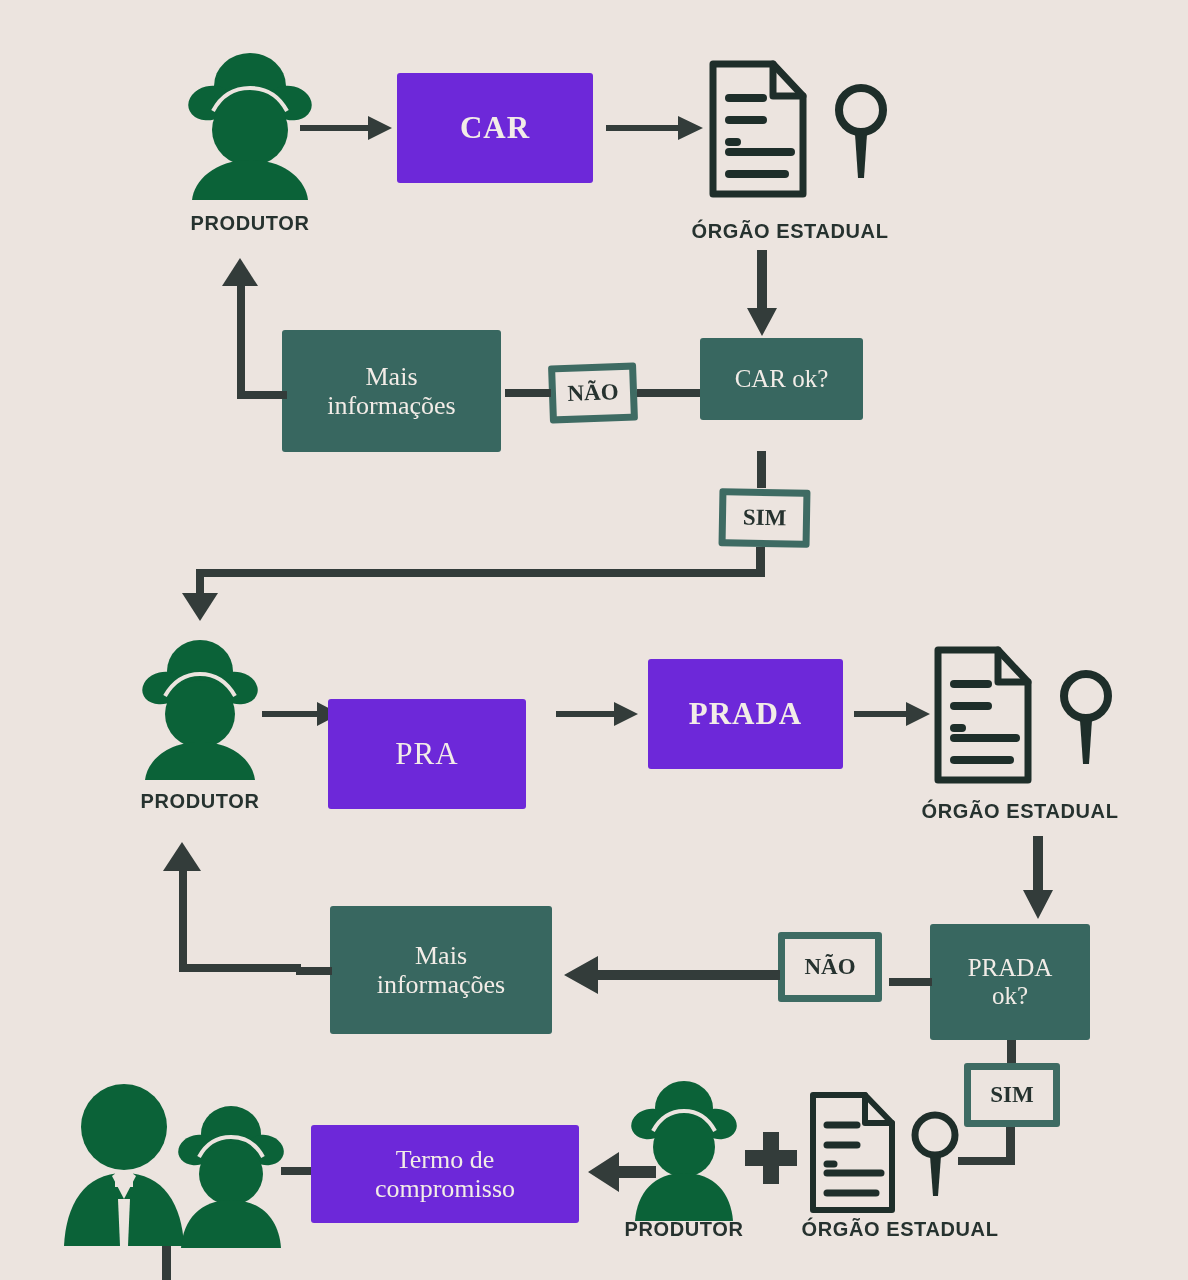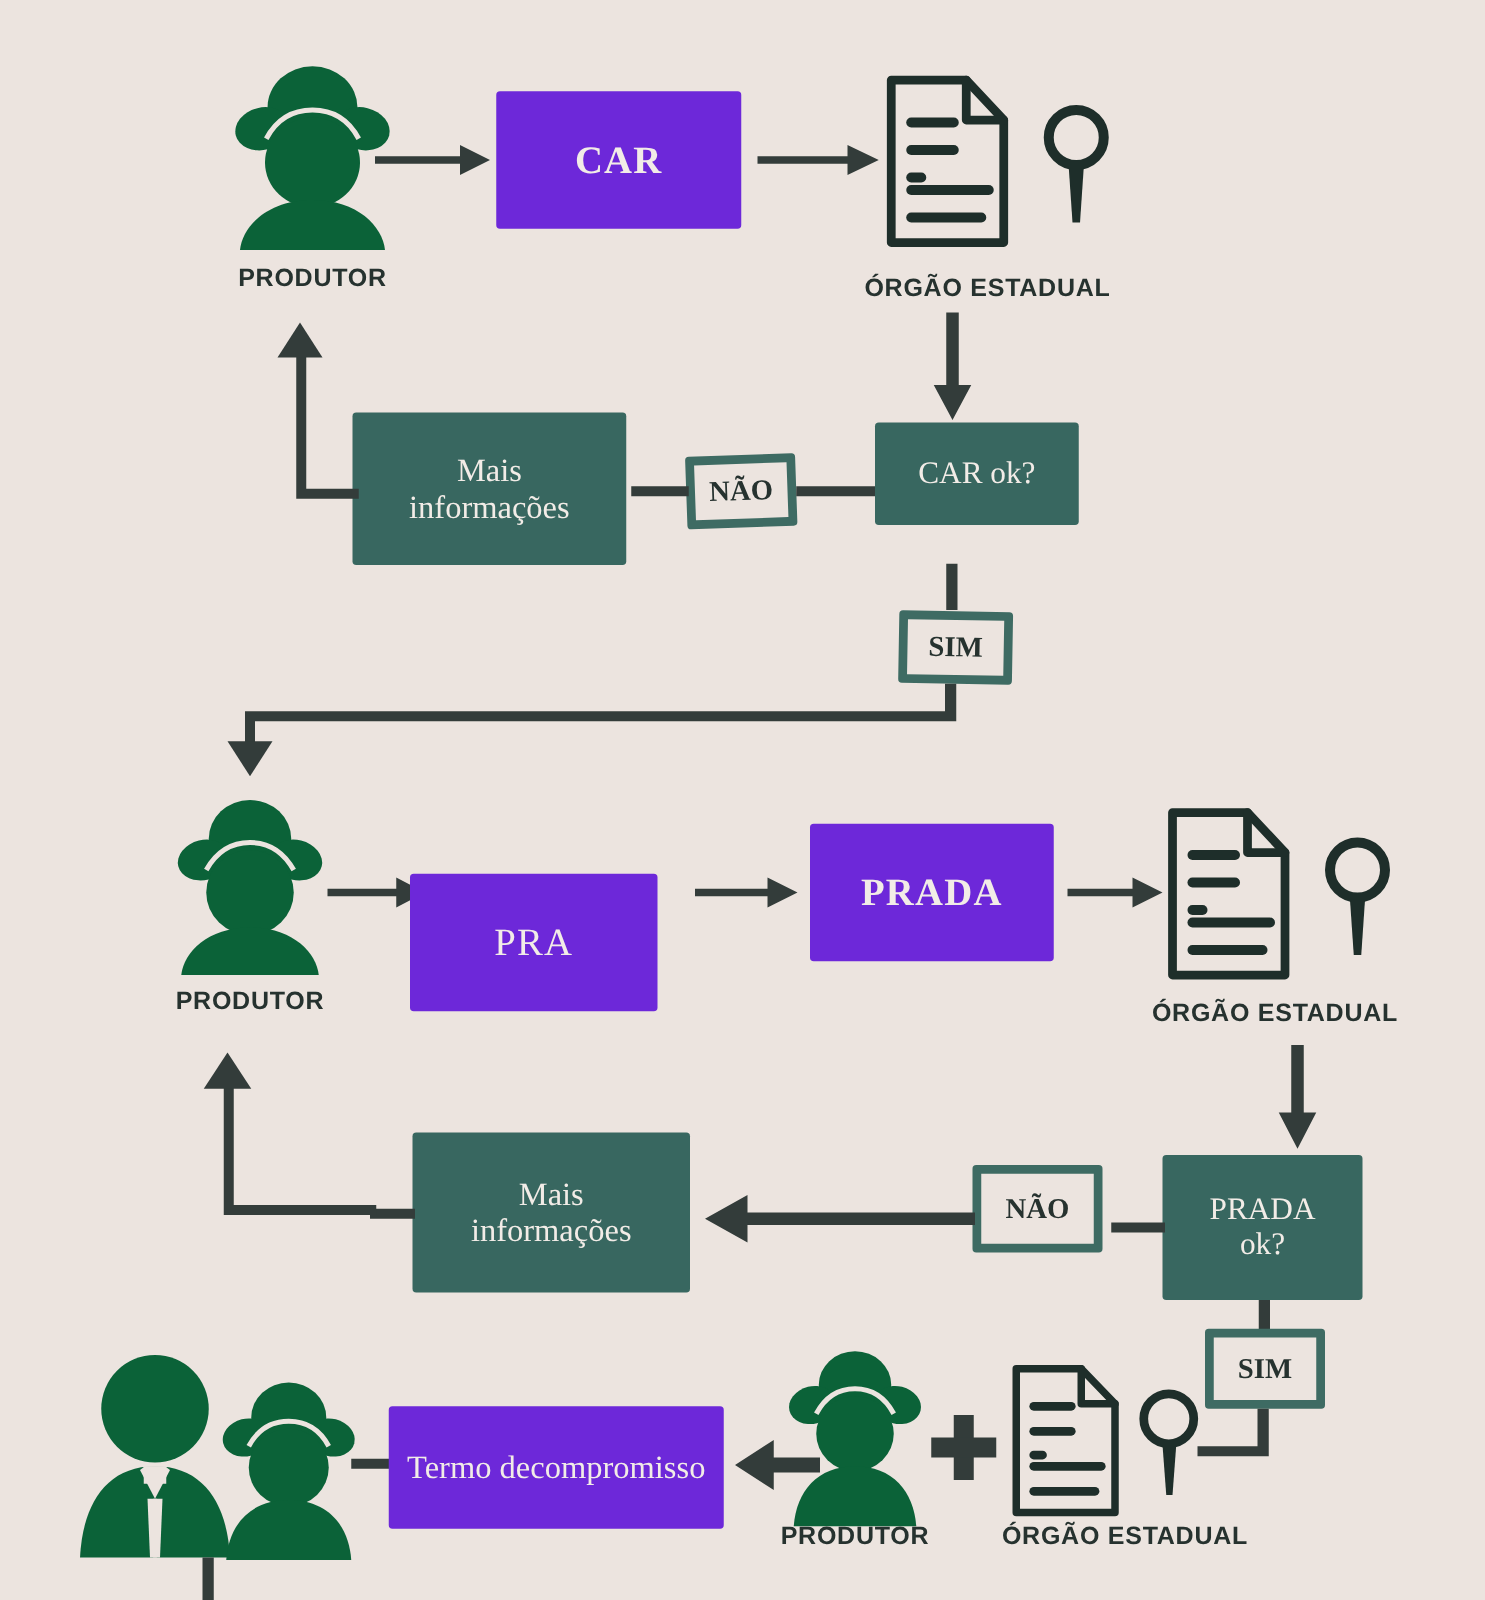--- a/index.html
+++ b/index.html
@@ -302,21 +302,21 @@
         <rect x="2" y="0" width="9" height="34" fill="#333c3a"></rect>
       </svg>
   </div>
 
   <div class="ico" style="left:281px;top:1166px;width:34px;height:10px;">
     <svg width="34" height="10">
         <rect x="0" y="1" width="34" height="8" fill="#333c3a"></rect>
       </svg>
   </div>
 
-  <div class="box dark" style="left:311px;top:1125px;width:268px;height:98px;font-size:26px;flex-direction:row;">
+  <div class="box dark" style="left:311px;top:1125px;width:268px;height:98px;font-size:26px;flex-direction:column;">
     <span>Termo de</span>
     <span>compromisso</span>
   </div>
 
   <div class="ico" style="left:586px;top:1150px;width:70px;height:44px;">
     <svg width="70" height="44" viewBox="0 0 70 44">
       <path d="M70 16 L33 16 L33 2 L2 22 L33 42 L33 28 L70 28 Z" fill="#333c3a"></path>
     </svg>
   </div>
 

